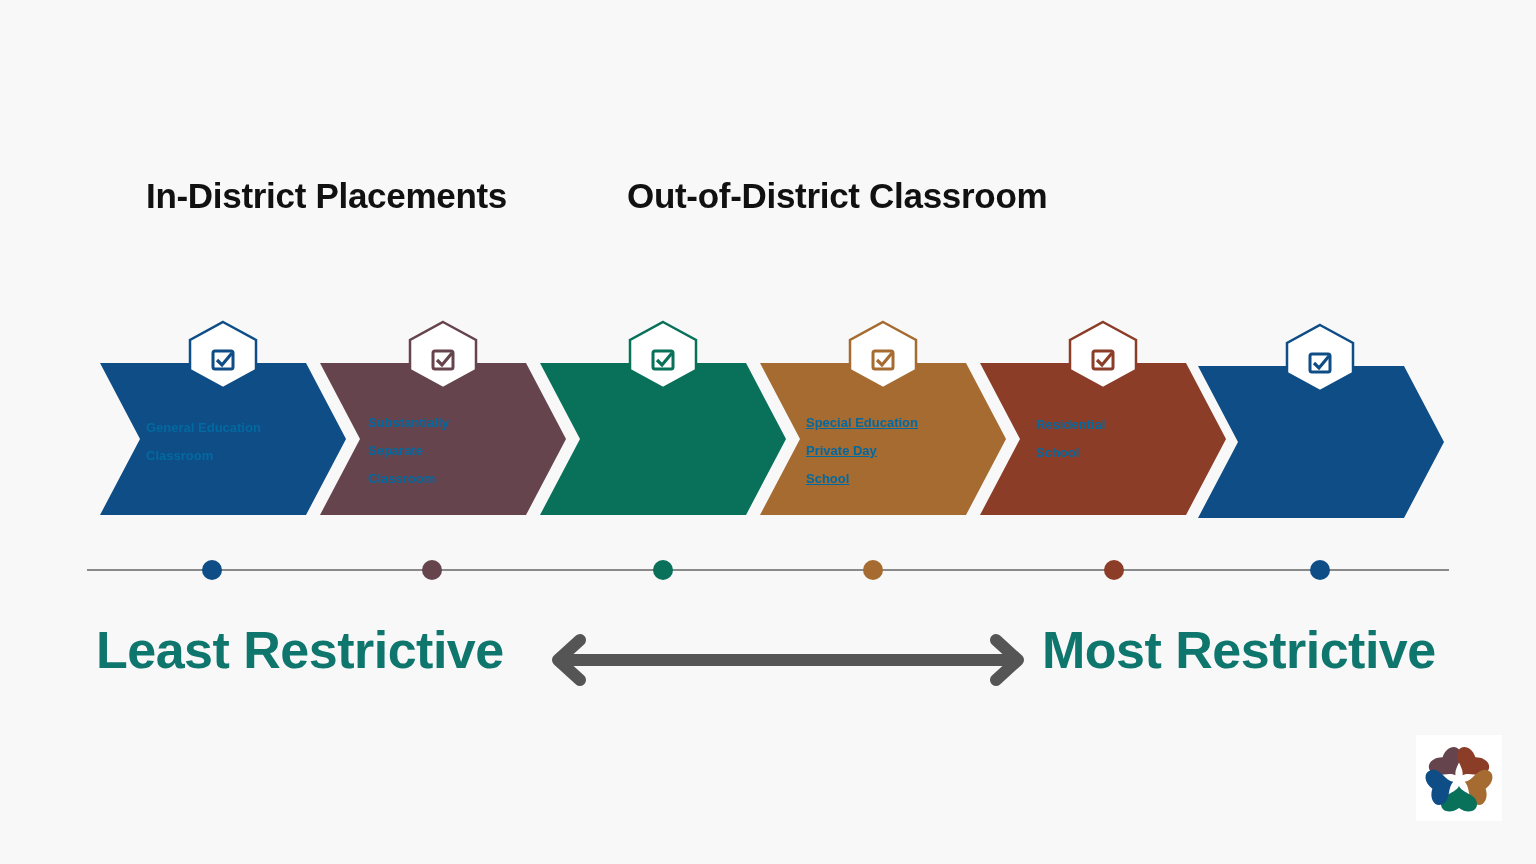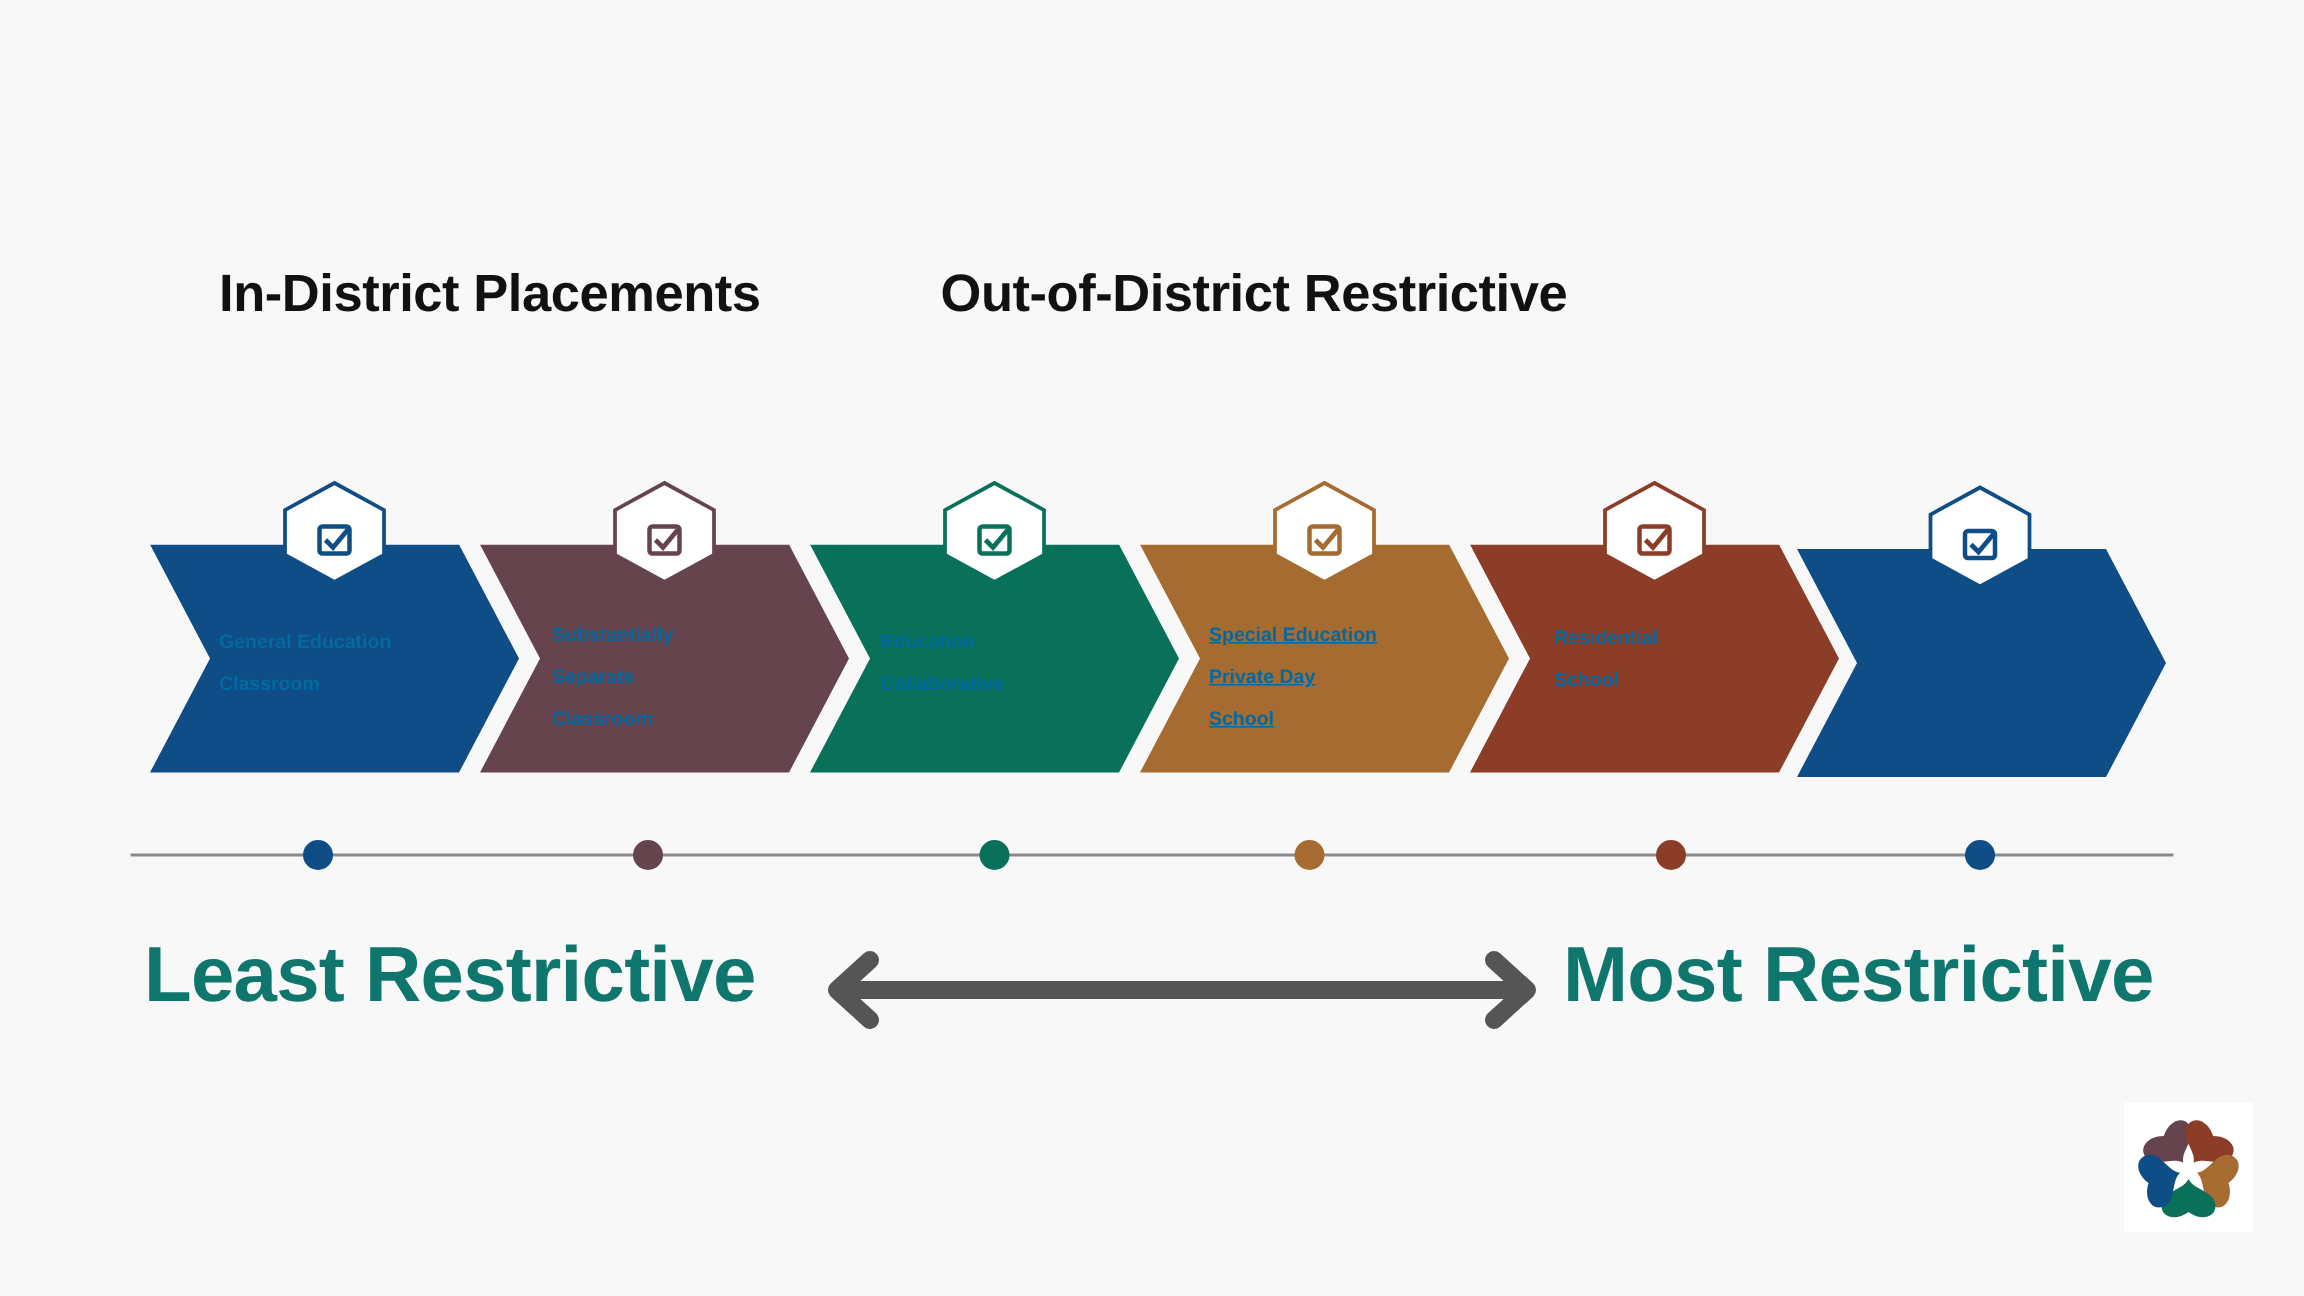--- a/index.html
+++ b/index.html
@@ -12,21 +12,21 @@
   .axis{position:absolute;left:87px;top:569px;width:1362px;height:2px;background:#8a8a8a;}
   .dot{position:absolute;width:20px;height:20px;border-radius:50%;top:560px;}
   .big{position:absolute;top:620px;font-size:52px;font-weight:700;color:#0f766e;letter-spacing:-0.5px;}
   .arrow{position:absolute;left:548px;top:632px;}
   .logo{position:absolute;left:1416px;top:735px;width:86px;height:86px;background:#fff;}
 </style>
 </head>
 <body>
 
 <div class="heading" style="left:98px;margin-left:48px;">In-District Placements</div>
-<div class="heading" style="left:627px;">Out-of-District Restrictive</div>
+<div class="heading" style="left:627px;">Out-of-District Classroom</div>
 
 <div class="chev" style="left:98px;top:363px;width:250px;height:154px;">
   <svg width="250" height="154">
       <polygon points="2,0 208,0 248,76 208,152 2,152 42,76" fill="#0e4d85"></polygon>
     </svg>
   <div class="lbl" style="left:48px;top:51px;">General Education
 Classroom</div>
 </div>
 
 <div class="chev" style="left:318px;top:363px;width:250px;height:154px;">
@@ -35,22 +35,20 @@
     </svg>
   <div class="lbl" style="left:50px;top:46px;">Substantially
 Separate
 Classroom</div>
 </div>
 
 <div class="chev" style="left:538px;top:363px;width:250px;height:154px;">
   <svg width="250" height="154">
       <polygon points="2,0 208,0 248,76 208,152 2,152 42,76" fill="#09705a"></polygon>
     </svg>
-  <div class="lbl" style="left:49px;top:51px;">Education
-Collaborative</div>
 </div>
 
 <div class="chev" style="left:758px;top:363px;width:250px;height:154px;">
   <svg width="250" height="154">
       <polygon points="2,0 208,0 248,76 208,152 2,152 42,76" fill="#a56b30"></polygon>
     </svg>
   <div class="lbl" style="left:48px;top:46px;text-decoration:underline;">Special Education
 Private Day
 School</div>
 </div>

